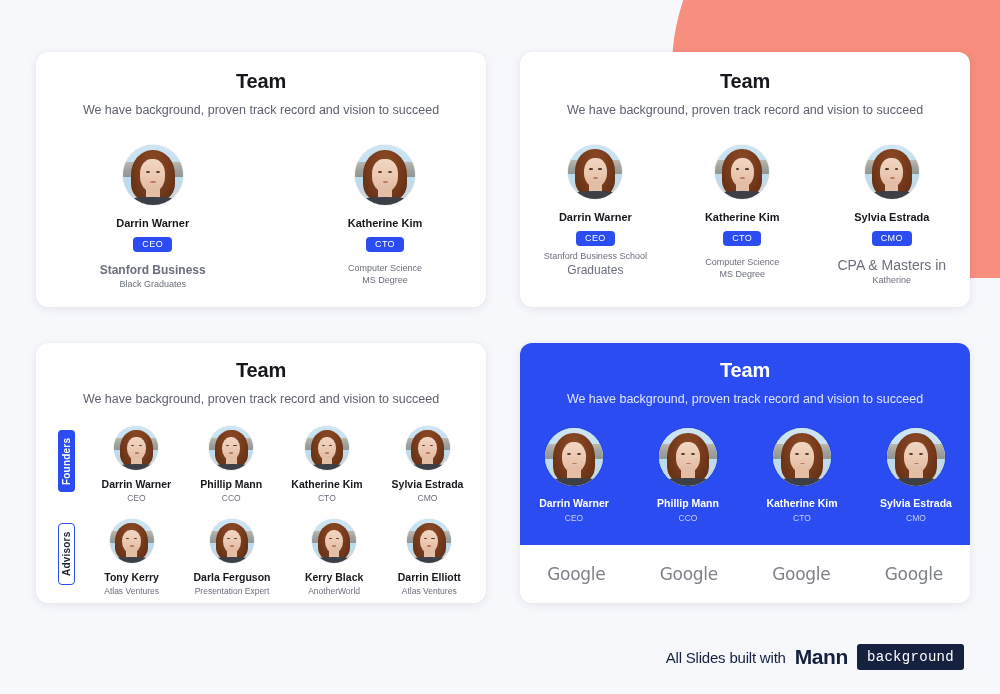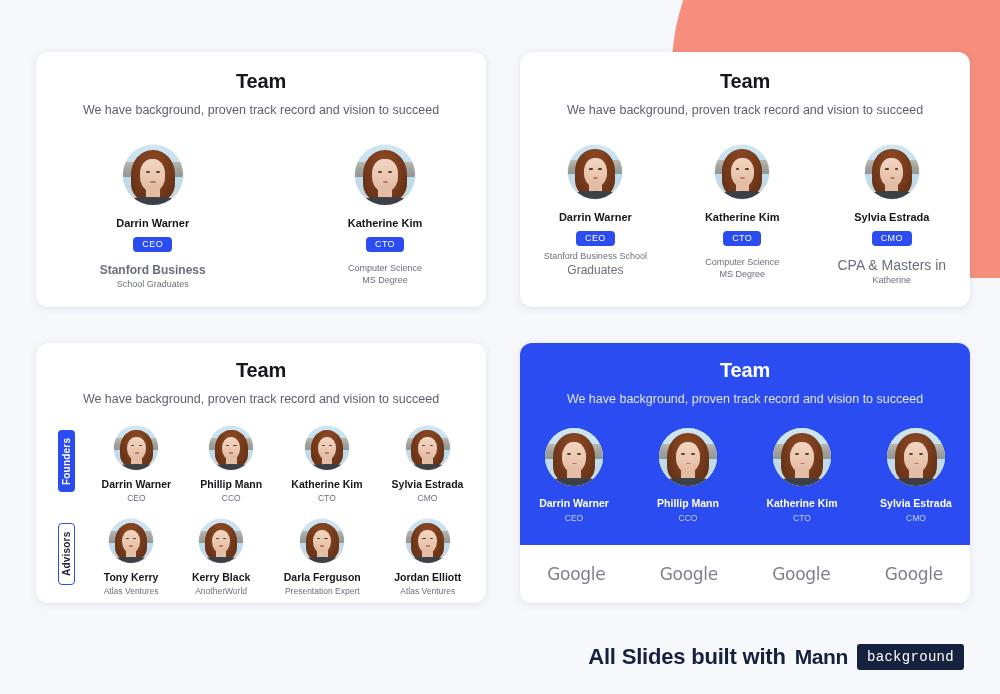--- a/index.html
+++ b/index.html
@@ -122,21 +122,21 @@
   
   .blue-area { background:#2b4cf0; width:100%; }
   .logo-area { background:#ffffff; width:100%; display:flex; align-items:center; justify-content:space-around; }
   .google-logo { font-size:17px; color:#7d8088; font-family:"DejaVu Sans", sans-serif; letter-spacing:-.3px; }
 
   
   .footer {
     position: absolute; right: 36px; bottom: 24px;
     display: flex; align-items: center; gap: 9px; z-index: 3;
   }
-  .footer-text { font-size: 22px; font-weight: bold; color: #14213f; letter-spacing:-.2px;text-align:center; }
+  .footer-text { font-size: 15px; font-weight: normal; color: #14213f; letter-spacing:-.2px;text-align:center; }
   .footer-base { font-size: 21px; font-weight: bold; color: #14213f; letter-spacing:-.4px; }
   .footer-badge {
     background:#14213f; color:#ffffff; font-family:"Liberation Mono", monospace;
     font-size:14px; padding:5px 10px; border-radius:3px; letter-spacing:.3px;
   }
 </style>
 </head>
 <body>
 
 <div id="stage">
@@ -158,21 +158,21 @@
             <div class="face"></div>
             <div class="neck"></div>
             <div class="eyeL"></div>
             <div class="eyeR"></div>
             <div class="mouth"></div>
             <div class="shirt"></div>
           </div>
           <div class="person-name" style="font-size: 11px; font-weight: bold; color: rgb(21, 23, 28); margin-top: 12px;">Darrin Warner</div>
           <span class="badge" style="font-size: 9px; font-weight: normal; color: rgb(255, 255, 255); margin-top: 8px;">CEO</span>
           <div class="person-meta" style="font-size: 12px; font-weight: bold; color: rgb(107, 111, 124); margin-top: 11px;">Stanford Business</div>
-          <div class="person-meta" style="font-size: 9px; font-weight: normal; color: rgb(107, 111, 124); margin-top: 2px;">School Graduates</div>
+          <div class="person-meta" style="font-size: 9px; font-weight: normal; color: rgb(107, 111, 124); margin-top: 2px;">Black Graduates</div>
         </div>
         <div class="member">
           <div class="avatar" style="width: 60px; height: 60px;">
             <div class="sky"></div>
             <div class="horiz"></div>
             <div class="hair"></div>
             <div class="face"></div>
             <div class="neck"></div>
             <div class="eyeL"></div>
             <div class="eyeR"></div>
@@ -341,51 +341,51 @@
                 <div class="sky"></div>
                 <div class="horiz"></div>
                 <div class="hair"></div>
                 <div class="face"></div>
                 <div class="neck"></div>
                 <div class="eyeL"></div>
                 <div class="eyeR"></div>
                 <div class="mouth"></div>
                 <div class="shirt"></div>
               </div>
+              <div class="person-name" style="font-size: 10.5px; font-weight: bold; color: rgb(21, 23, 28); margin-top: 8px;">Darla Ferguson</div>
+              <div class="person-meta" style="font-size: 8.5px; font-weight: normal; color: rgb(107, 111, 124); margin-top: 3px;">Presentation Expert</div>
+            </div>
+            <div class="member">
+              <div class="avatar" style="width: 44px; height: 44px;">
+                <div class="sky"></div>
+                <div class="horiz"></div>
+                <div class="hair"></div>
+                <div class="face"></div>
+                <div class="neck"></div>
+                <div class="eyeL"></div>
+                <div class="eyeR"></div>
+                <div class="mouth"></div>
+                <div class="shirt"></div>
+              </div>
               <div class="person-name" style="font-size: 10.5px; font-weight: bold; color: rgb(21, 23, 28); margin-top: 8px;">Kerry Black</div>
               <div class="person-meta" style="font-size: 8.5px; font-weight: normal; color: rgb(107, 111, 124); margin-top: 3px;">AnotherWorld</div>
             </div>
             <div class="member">
               <div class="avatar" style="width: 44px; height: 44px;">
                 <div class="sky"></div>
                 <div class="horiz"></div>
                 <div class="hair"></div>
                 <div class="face"></div>
                 <div class="neck"></div>
                 <div class="eyeL"></div>
                 <div class="eyeR"></div>
                 <div class="mouth"></div>
                 <div class="shirt"></div>
               </div>
-              <div class="person-name" style="font-size: 10.5px; font-weight: bold; color: rgb(21, 23, 28); margin-top: 8px;">Darla Ferguson</div>
-              <div class="person-meta" style="font-size: 8.5px; font-weight: normal; color: rgb(107, 111, 124); margin-top: 3px;">Presentation Expert</div>
-            </div>
-            <div class="member">
-              <div class="avatar" style="width: 44px; height: 44px;">
-                <div class="sky"></div>
-                <div class="horiz"></div>
-                <div class="hair"></div>
-                <div class="face"></div>
-                <div class="neck"></div>
-                <div class="eyeL"></div>
-                <div class="eyeR"></div>
-                <div class="mouth"></div>
-                <div class="shirt"></div>
-              </div>
-              <div class="person-name" style="font-size: 10.5px; font-weight: bold; color: rgb(21, 23, 28); margin-top: 8px;">Jordan Elliott</div>
+              <div class="person-name" style="font-size: 10.5px; font-weight: bold; color: rgb(21, 23, 28); margin-top: 8px;">Darrin Elliott</div>
               <div class="person-meta" style="font-size: 8.5px; font-weight: normal; color: rgb(107, 111, 124); margin-top: 3px;">Atlas Ventures</div>
             </div>
           </div>
         </div>
       </div>
   </div>
 
   <div class="card" id="card4">
     <div class="blue-area" style="height:202px; padding-top:16px;">
       <div class="card-title" style="color:#ffffff;">Team</div>

